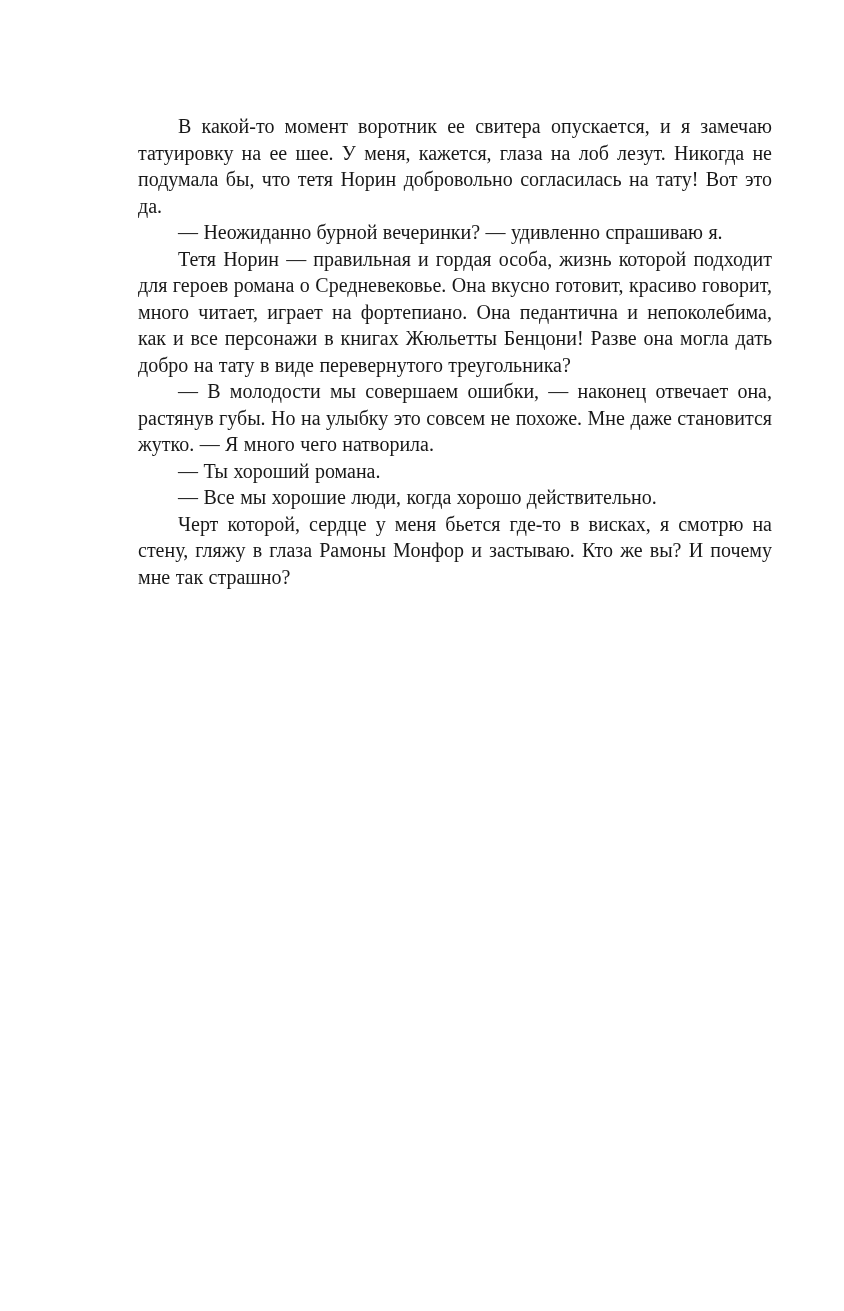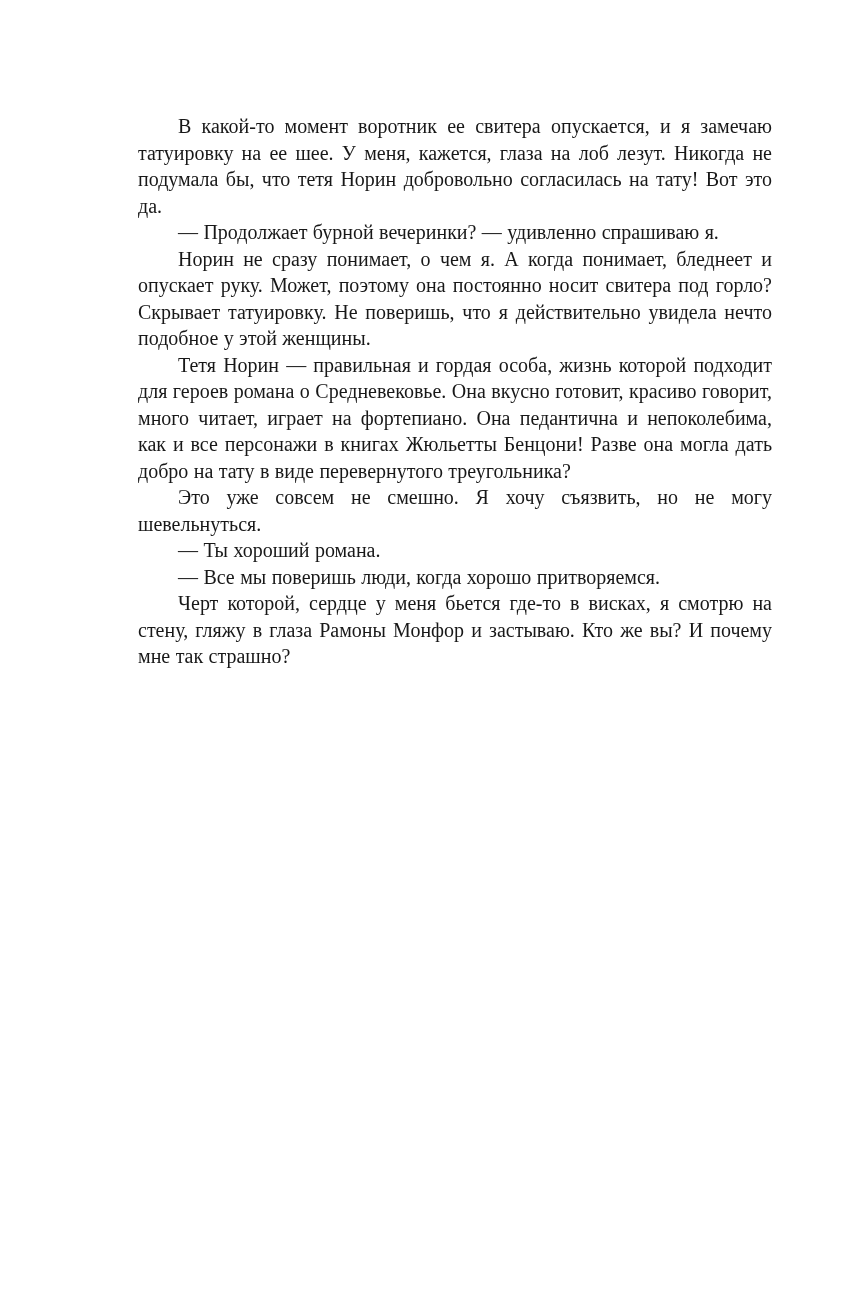--- a/index.html
+++ b/index.html
@@ -32,21 +32,20 @@
     padding: 0;
     text-indent: 40px;
   }
 </style>
 </head>
 <body>
 
 <div class="book-page">
   <div class="text-block">
     <p>В какой-то момент воротник ее свитера опускается, и я замечаю татуировку на ее шее. У меня, кажется, глаза на лоб лезут. Никогда не подумала бы, что тетя Норин добровольно согласилась на тату! Вот это да.</p>
-    <p>— Продолжает бурной вечеринки? — удивленно спрашиваю я.</p>
-    <p>Норин не сразу понимает, о чем я. А когда понимает, бледнеет и опускает руку. Может, поэтому она постоянно носит свитера под горло? Скрывает татуировку. Не поверишь, что я действительно увидела нечто подобное у этой женщины.</p>
+    <p>— Неожиданно бурной вечеринки? — удивленно спрашиваю я.</p>
     <p>Тетя Норин — правильная и гордая особа, жизнь которой подходит для героев романа о Средневековье. Она вкусно готовит, красиво говорит, много читает, играет на фортепиано. Она педантична и непоколебима, как и все персонажи в книгах Жюльетты Бенцони! Разве она могла дать добро на тату в виде перевернутого треугольника?</p>
-    <p>Это уже совсем не смешно. Я хочу съязвить, но не могу шевельнуться.</p>
+    <p>— В молодости мы совершаем ошибки, — наконец отвечает она, растянув губы. Но на улыбку это совсем не похоже. Мне даже становится жутко. — Я много чего натворила.</p>
     <p>— Ты хороший романа.</p>
-    <p>— Все мы поверишь люди, когда хорошо притворяемся.</p>
+    <p>— Все мы хорошие люди, когда хорошо действительно.</p>
     <p>Черт которой, сердце у меня бьется где-то в висках, я смотрю на стену, гляжу в глаза Рамоны Монфор и застываю. Кто же вы? И почему мне так страшно?</p>
   </div>
 </div>
 
 </body></html>

